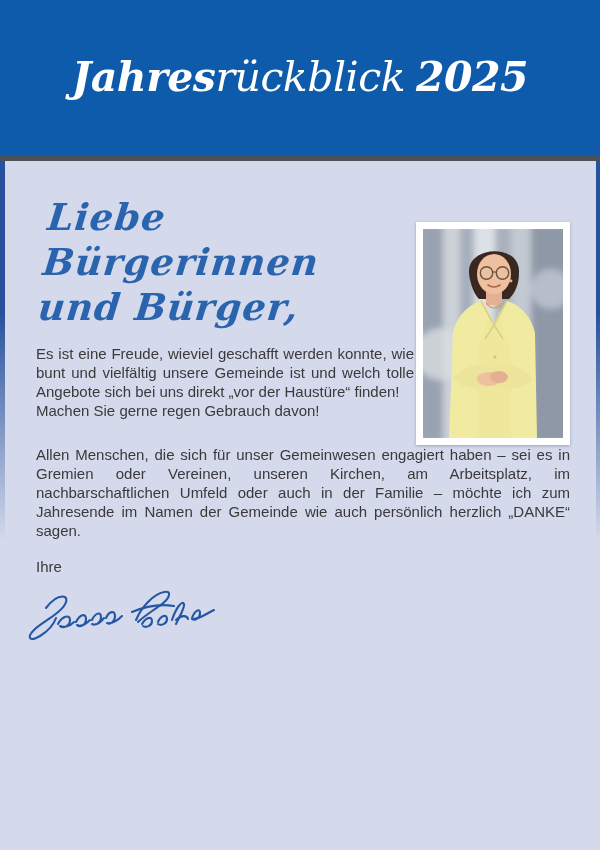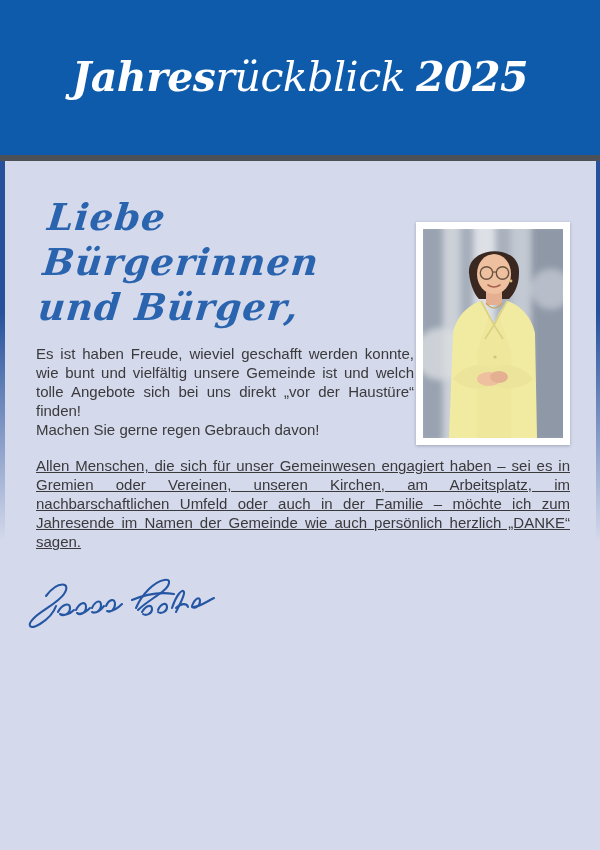--- a/index.html
+++ b/index.html
@@ -49,21 +49,21 @@
   }
 
   .cols{display:flex;align-items:flex-start;}
   .col-text{width:378px;flex:0 0 auto;}
   .col-photo{flex:1 1 auto;display:flex;justify-content:flex-end;}
 
   p.body-par{
     font-size:15px;line-height:19px;color:#3a3a3c;
     text-align:justify;white-space:pre-line;margin:0 0 17px 0;
   }
-  .wide{width:534px;text-decoration:underline;}
+  .wide{width:534px;}
 
   
   .photo-frame{
     background:#ffffff;padding:7px;margin-top:27px;
     box-shadow:0 1px 3px rgba(60,60,90,0.35);flex:0 0 auto;
   }
   .photo-frame svg{display:block;}
 
   
   .closing{font-size:15px;line-height:19px;color:#3a3a3c;margin:8px 0 0 0;}
@@ -80,21 +80,21 @@
     </div>
   </div>
   <div class="divider-top"></div>
 
   <div class="content">
 
     <div class="cols">
       <div class="col-text">
         <h1 class="salutation">Liebe Bürgerinnen
 und Bürger,</h1>
-        <p class="body-par">Es ist haben Freude, wieviel geschafft werden konnte, wie bunt und vielfältig unsere Gemeinde ist und welch tolle Angebote sich bei uns direkt „vor der Haustüre“ finden!
+        <p class="body-par">Es ist eine Freude, wieviel geschafft werden konnte, wie bunt und vielfältig unsere Gemeinde ist und welch tolle Angebote sich bei uns direkt „vor der Haustüre“ finden!
 Machen Sie gerne regen Gebrauch davon!</p>
       </div>
 
       <div class="col-photo">
         <div class="photo-frame">
           <svg width="140" height="209" viewBox="0 0 140 209" xmlns="http://www.w3.org/2000/svg">
             <defs>
               <filter id="bgblur" x="-10%" y="-10%" width="120%" height="120%">
                 <feGaussianBlur stdDeviation="3.2"></feGaussianBlur>
               </filter>
@@ -153,20 +153,21 @@
                 <circle cx="72" cy="128" r="1.6" fill="#cfc67c"></circle>
               </g>
             </g>
           </svg>
         </div>
       </div>
     </div>
 
     <p class="body-par wide">Allen Menschen, die sich für unser Gemeinwesen engagiert haben – sei es in Gremien oder Vereinen, unseren Kirchen, am Arbeitsplatz, im nachbarschaftlichen Umfeld oder auch in der Familie – möchte ich zum Jahresende im Namen der Gemeinde wie auch persönlich herzlich „DANKE“ sagen.</p>
 
+    <p class="closing">Ihre</p>
 
     <svg class="signature" width="210" height="64" viewBox="0 0 210 64" xmlns="http://www.w3.org/2000/svg">
       <g fill="none" stroke="#2456a4" stroke-width="2.1" stroke-linecap="round" stroke-linejoin="round">
 
         <path d="M22,28 C34,12 48,14 40,26 C34,35 18,42 10,50 C2,58 6,62 16,56 C24,51 30,44 32,38"></path>
         <path d="M34,44 C38,36 46,34 46,40 C46,46 39,49 36,46 C40,48 46,46 50,42"></path>
         <path d="M52,42 C56,34 62,33 62,39 C62,45 56,48 53,45 C57,47 62,44 66,40"></path>
         <path d="M68,40 C71,33 77,31 77,37 C77,43 71,46 68,44 C72,46 77,42 80,38"></path>
         <path d="M82,38 C85,31 91,30 91,36 C91,42 86,45 83,43 C88,44 94,40 98,36"></path>
 

